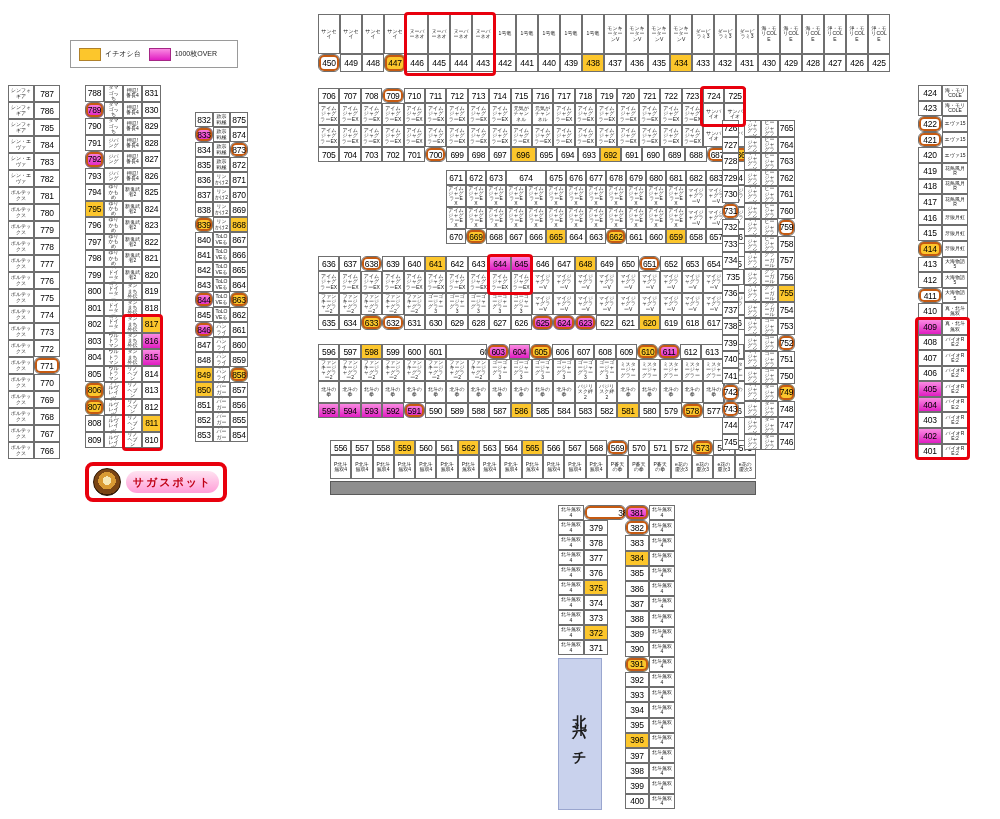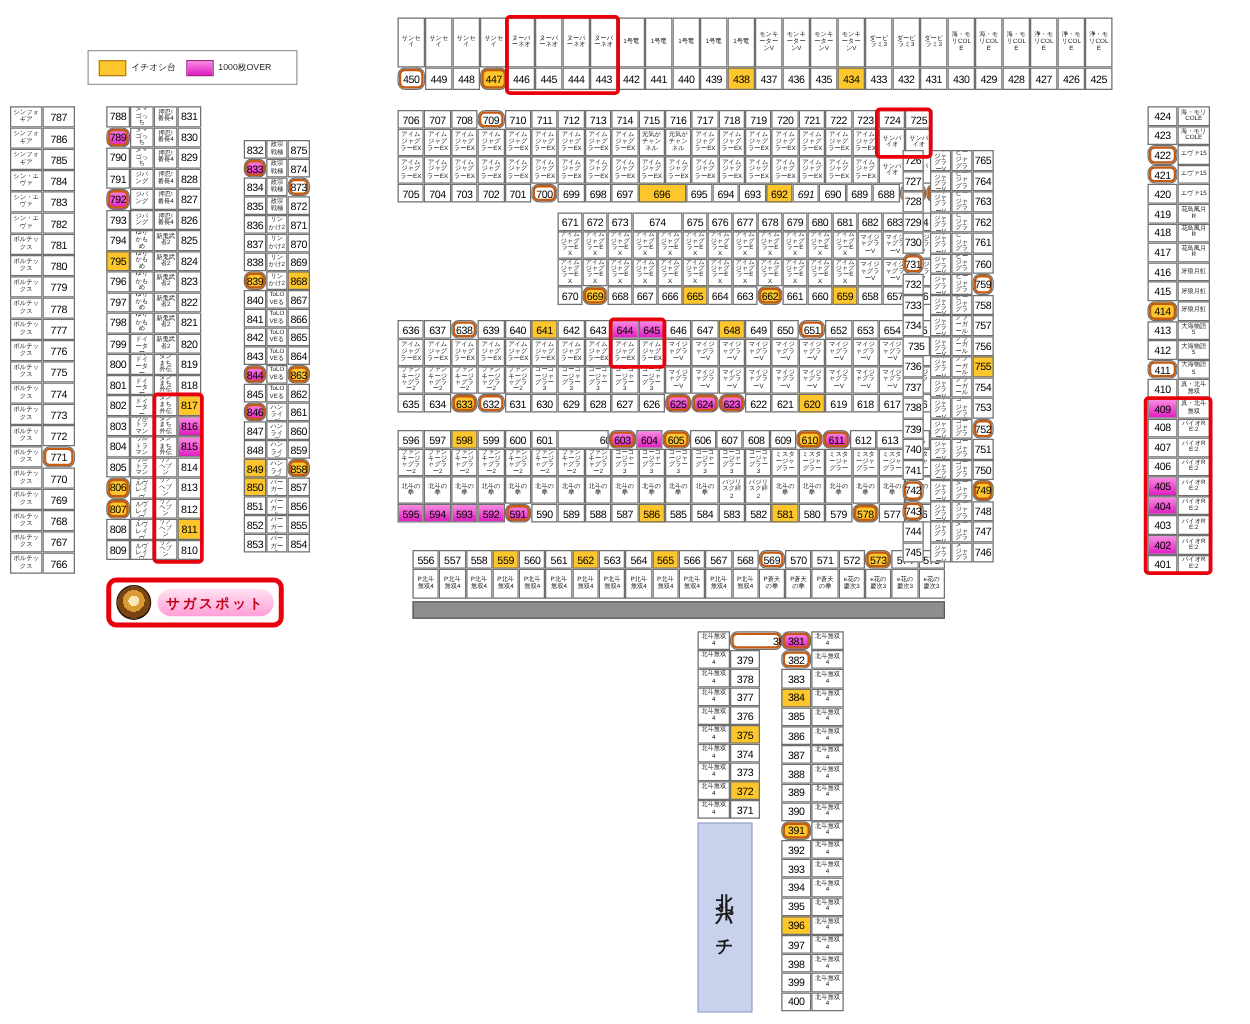--- a/index.html
+++ b/index.html
@@ -190,26 +190,26 @@
       <div class="hrow">
         <div class="cell num" style="width: 21.4px; height: 15px;">705</div>
         <div class="cell num" style="width: 21.4px; height: 15px;">704</div>
         <div class="cell num" style="width: 21.4px; height: 15px;">703</div>
         <div class="cell num" style="width: 21.4px; height: 15px;">702</div>
         <div class="cell num" style="width: 21.4px; height: 15px;">701</div>
         <div class="cell num ring" style="width: 21.4px; height: 15px;">700</div>
         <div class="cell num" style="width: 21.4px; height: 15px;">699</div>
         <div class="cell num" style="width: 21.4px; height: 15px;">698</div>
         <div class="cell num" style="width: 21.4px; height: 15px;">697</div>
-        <div class="cell num bg-y" style="width: 38px; height: 15px;">696</div>
+        <div class="cell num bg-y" style="width: 25px; height: 15px;">696</div>
         <div class="cell num" style="width: 21.4px; height: 15px;">695</div>
         <div class="cell num" style="width: 21.4px; height: 15px;">694</div>
         <div class="cell num" style="width: 21.4px; height: 15px;">693</div>
         <div class="cell num bg-y" style="width: 21.4px; height: 15px;">692</div>
-        <div class="cell num" style="width: 21.4px; height: 15px; font-style: italic;">691</div>
+        <div class="cell num" style="width: 21.4px; height: 15px;">691</div>
         <div class="cell num" style="width: 21.4px; height: 15px;">690</div>
         <div class="cell num" style="width: 21.4px; height: 15px;">689</div>
         <div class="cell num" style="width: 21.4px; height: 15px;">688</div>
         <div class="cell num ring" style="width: 21.4px; height: 15px;">687</div>
         <div class="cell num bg-y ring" style="width: 21.4px; height: 15px;">686</div>
       </div>
     </div>
     <div class="block" style="left: 446px; top: 170px;">
       <div class="hrow">
         <div class="cell num" style="width: 20px; height: 15px;">671</div>

